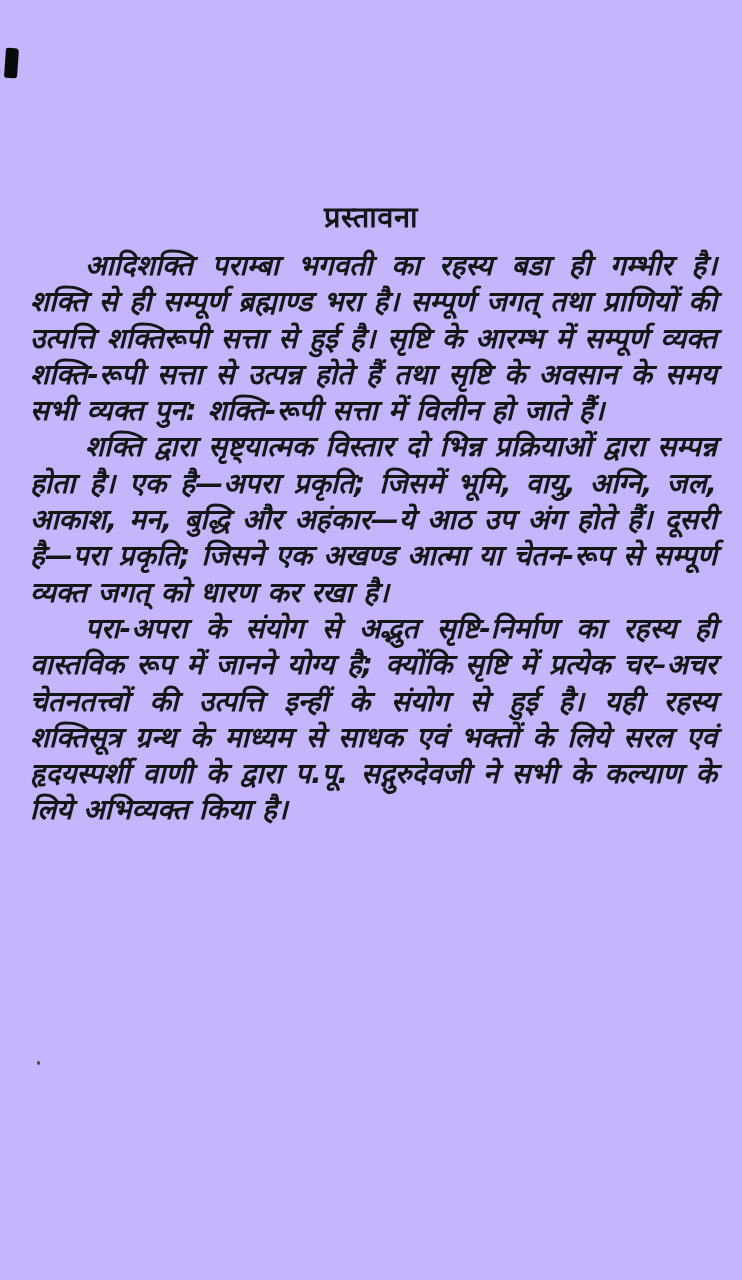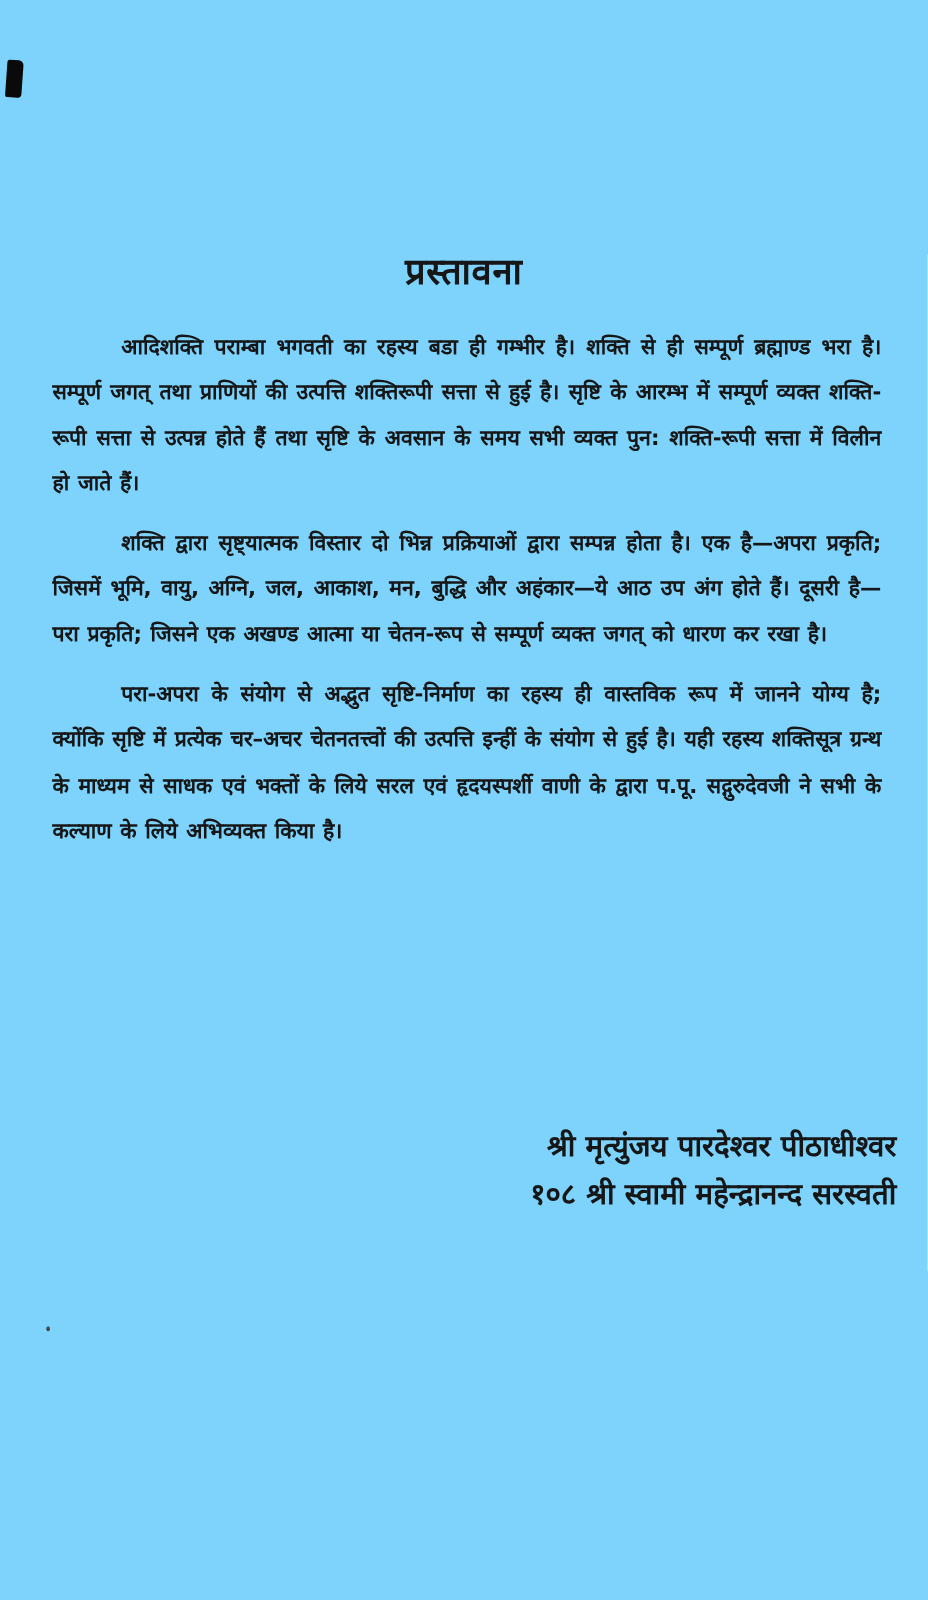--- a/index.html
+++ b/index.html
@@ -5,21 +5,21 @@
   html, body {
     margin: 0;
     padding: 0;
     background: #e8e8e8;
   }
   .page {
     position: relative;
     width: 742px;
     height: 1280px;
     margin: 0 auto;
-    background: #7dd3fc;
+    background: #c4b5fd;
     overflow: hidden;
     font-family: "DejaVu Sans", sans-serif;
     color: #161616;
   }
   
   .artifact-top {
     position: absolute;
     left: 5px;
     top: 48px;
     width: 13px;
@@ -48,27 +48,28 @@
     font-weight: 700;
     letter-spacing: 0.5px;
   }
   .body-text {
     position: absolute;
     top: 248px;
     left: 30px;
     right: 25px;
   }
   .para {
-    margin: 12px;
+    margin: 0;
     text-align: justify;
     text-indent: 55px;
-    font-size: 17px;
+    font-size: 28px;
     font-weight: 600;
     line-height: 36.3px;
     word-spacing: 1px;
+    font-style: italic;
   }
   .signature {
     position: absolute;
     top: 898px;
     right: 25px;
     left: 30px;
     text-align: right;
     font-size: 23.5px;
     font-weight: 700;
     line-height: 38px;
@@ -82,20 +83,16 @@
   <div class="artifact-top"></div>
 
   <h1 class="title">प्रस्तावना</h1>
 
   <div class="body-text">
     <p class="para">आदिशक्ति पराम्बा भगवती का रहस्य बडा ही गम्भीर है। शक्ति से ही सम्पूर्ण ब्रह्माण्ड भरा है। सम्पूर्ण जगत् तथा प्राणियों की उत्पत्ति शक्तिरूपी सत्ता से हुई है। सृष्टि के आरम्भ में सम्पूर्ण व्यक्त शक्ति-रूपी सत्ता से उत्पन्न होते हैं तथा सृष्टि के अवसान के समय सभी व्यक्त पुन: शक्ति-रूपी सत्ता में विलीन हो जाते हैं।</p>
     <p class="para">शक्ति द्वारा सृष्ट्यात्मक विस्तार दो भिन्न प्रक्रियाओं द्वारा सम्पन्न होता है। एक है—अपरा प्रकृति; जिसमें भूमि, वायु, अग्नि, जल, आकाश, मन, बुद्धि और अहंकार—ये आठ उप अंग होते हैं। दूसरी है—परा प्रकृति; जिसने एक अखण्ड आत्मा या चेतन-रूप से सम्पूर्ण व्यक्त जगत् को धारण कर रखा है।</p>
     <p class="para">परा-अपरा के संयोग से अद्भुत सृष्टि-निर्माण का रहस्य ही वास्तविक रूप में जानने योग्य है; क्योंकि सृष्टि में प्रत्येक चर–अचर चेतनतत्त्वों की उत्पत्ति इन्हीं के संयोग से हुई है। यही रहस्य शक्तिसूत्र ग्रन्थ के माध्यम से साधक एवं भक्तों के लिये सरल एवं हृदयस्पर्शी वाणी के द्वारा प.पू. सद्गुरुदेवजी ने सभी के कल्याण के लिये अभिव्यक्त किया है।</p>
   </div>
 
-  <div class="signature">
-    <div>श्री मृत्युंजय पारदेश्वर पीठाधीश्वर</div>
-    <div>१०८ श्री स्वामी महेन्द्रानन्द सरस्वती</div>
-  </div>
 
   <div class="artifact-dot"></div>
 
 </div>
 
 </body></html>

